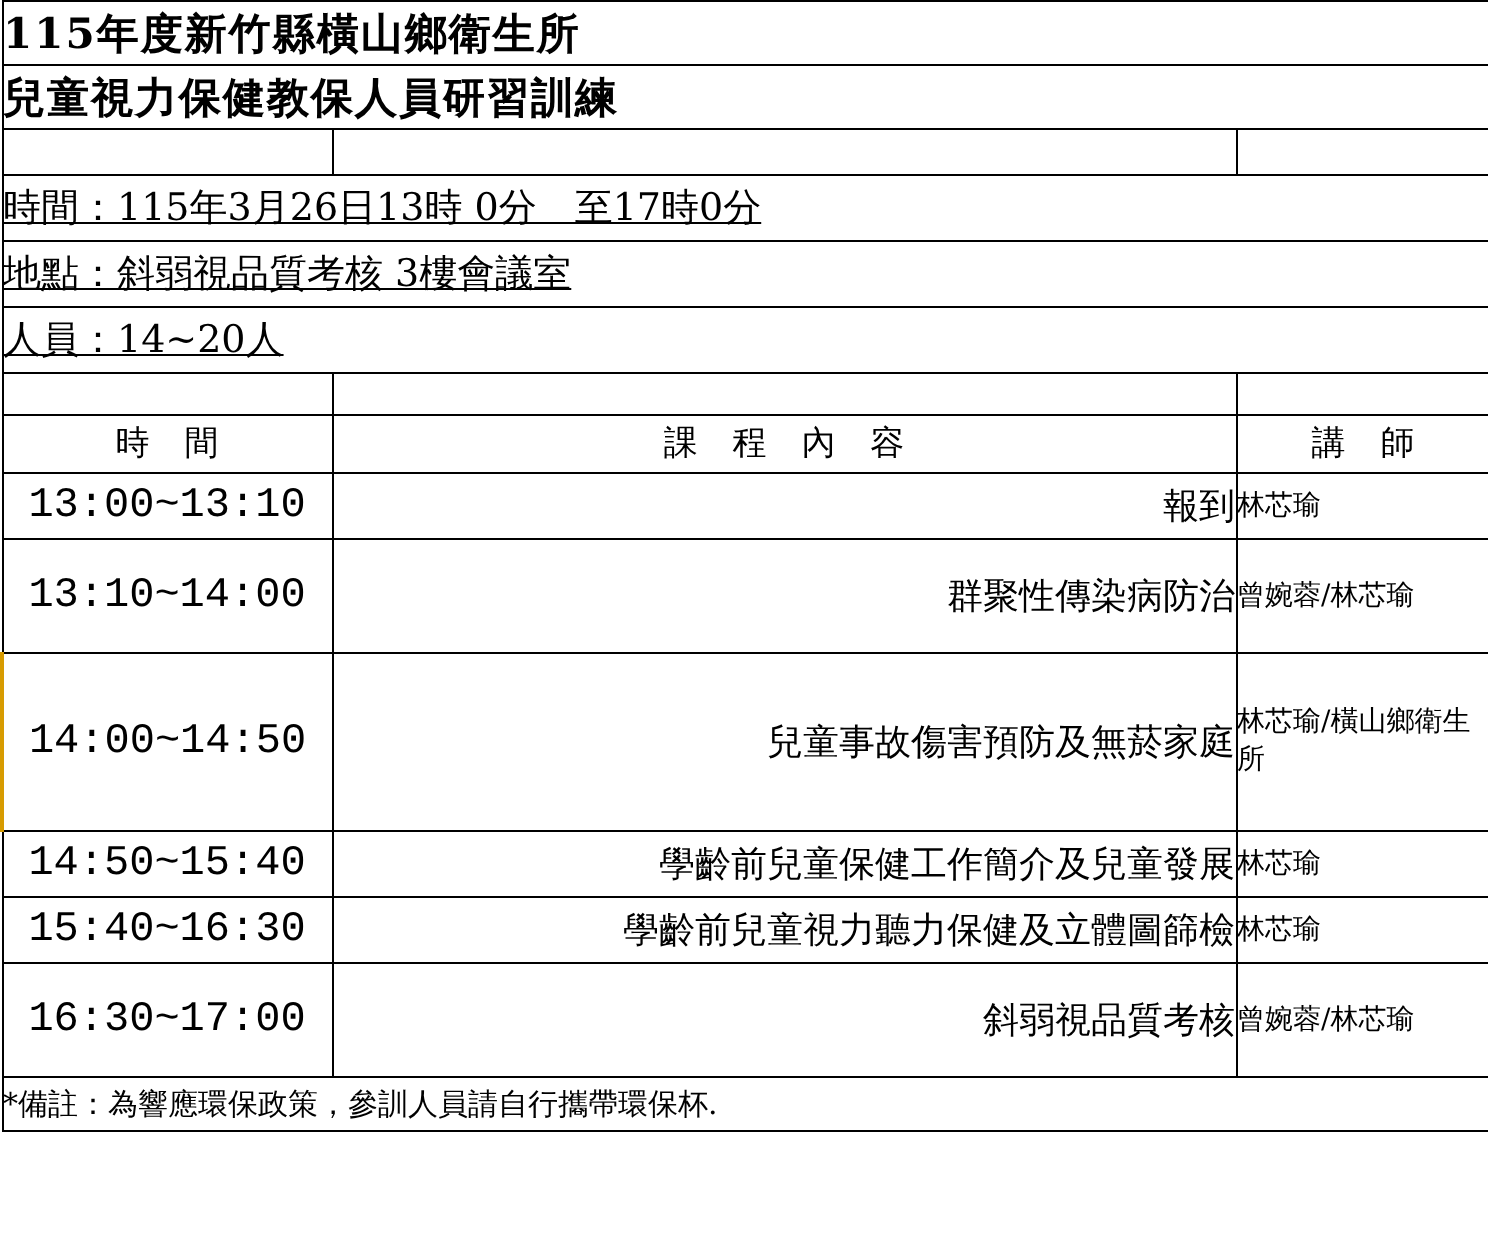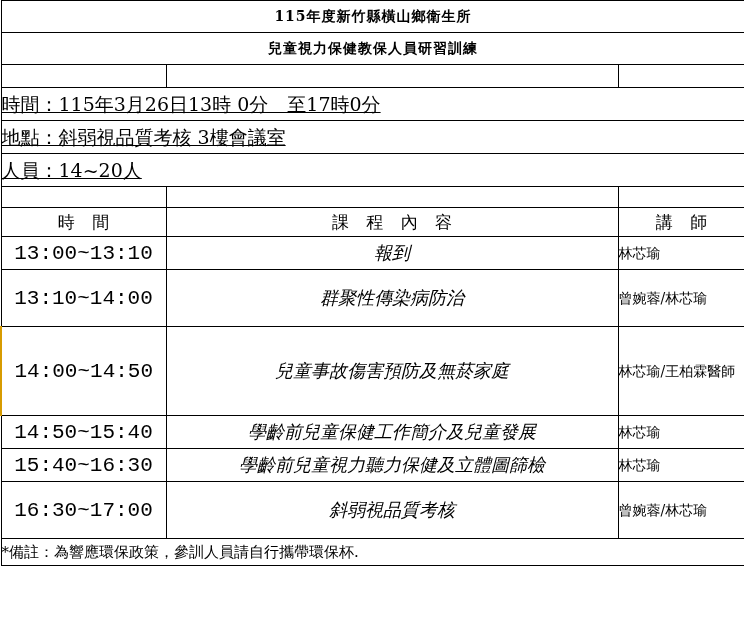--- a/index.html
+++ b/index.html
@@ -26,23 +26,22 @@
     table-layout: fixed;
   }
   table.grid td {
     border: 1px solid #000000;
     padding: 0;
     vertical-align: middle;
     background: #ffffff;
   }
   
   .title-cell {
-    text-align: center;
     font-weight: bold;
-    font-size: 14px;
+    font-size: 21px;
     letter-spacing: 1px;
     height: 31px;
     line-height: 31px;
     white-space: nowrap;
   }
   .blank-row td {
     height: 22px;
   }
   .info-cell {
     font-size: 19px;
@@ -73,22 +72,21 @@
   .time-cell {
     font-size: 21px;
     padding-left: 4px;
     white-space: nowrap;
     text-align: center;
     font-family: Liberation Mono, monospace;
   }
   .course-cell {
     font-size: 18px;
     padding-left: 10px;
-    text-align: center;
-    font-style: italic;
+    text-align: right;
   }
   .lecturer-cell {
     font-size: 14px;
     padding-left: 6px;
     text-align: left;
     line-height: 1.35;
   }
   .r-short td { height: 32px; }
   .r-mid td { height: 56px; }
   .r-tall td { height: 88px; }
@@ -157,21 +155,21 @@
 
       <tr class="r-mid">
         <td class="time-cell">13:10~14:00</td>
         <td class="course-cell">群聚性傳染病防治</td>
         <td class="lecturer-cell">曾婉蓉/林芯瑜</td>
       </tr>
 
       <tr class="r-tall">
         <td class="time-cell hl-left">14:00~14:50</td>
         <td class="course-cell">兒童事故傷害預防及無菸家庭</td>
-        <td class="lecturer-cell">林芯瑜/王柏霖醫師</td>
+        <td class="lecturer-cell">林芯瑜/橫山鄉衛生所</td>
       </tr>
 
       <tr class="r-short">
         <td class="time-cell">14:50~15:40</td>
         <td class="course-cell">學齡前兒童保健工作簡介及兒童發展</td>
         <td class="lecturer-cell">林芯瑜</td>
       </tr>
 
       <tr class="r-short">
         <td class="time-cell">15:40~16:30</td>

